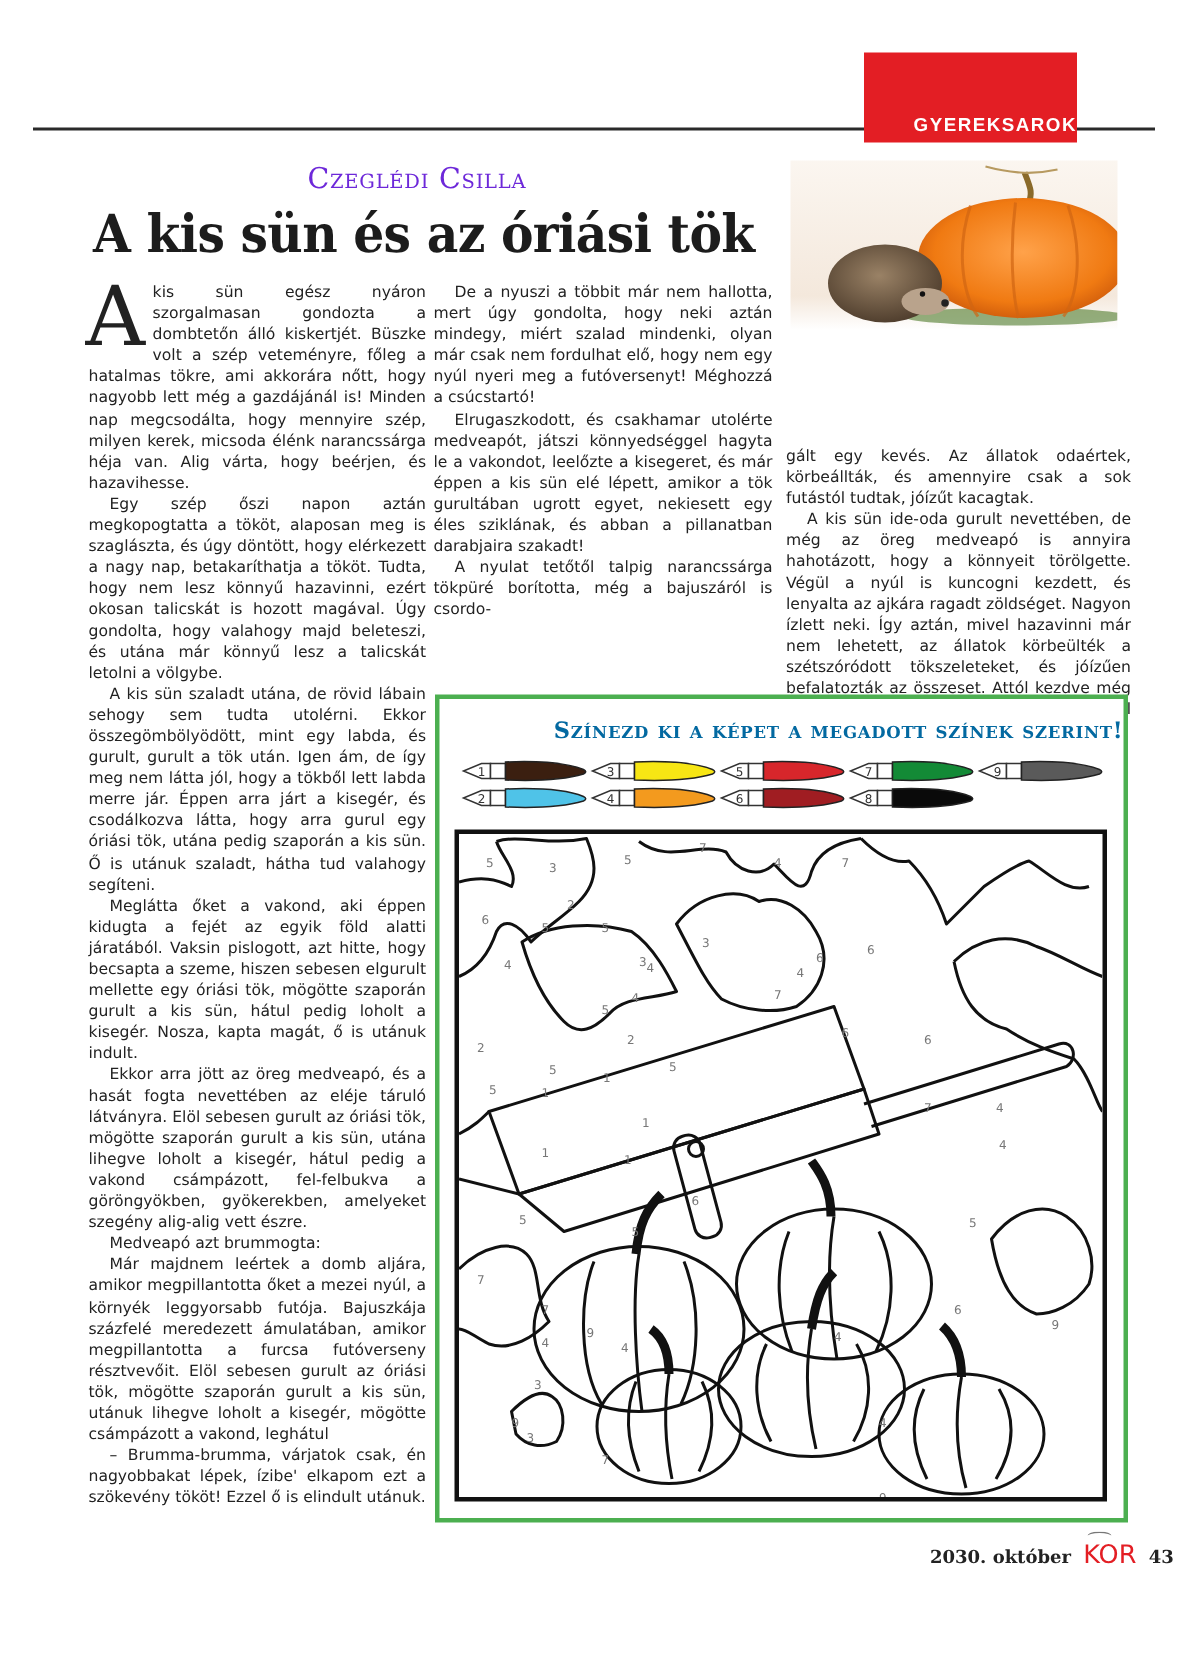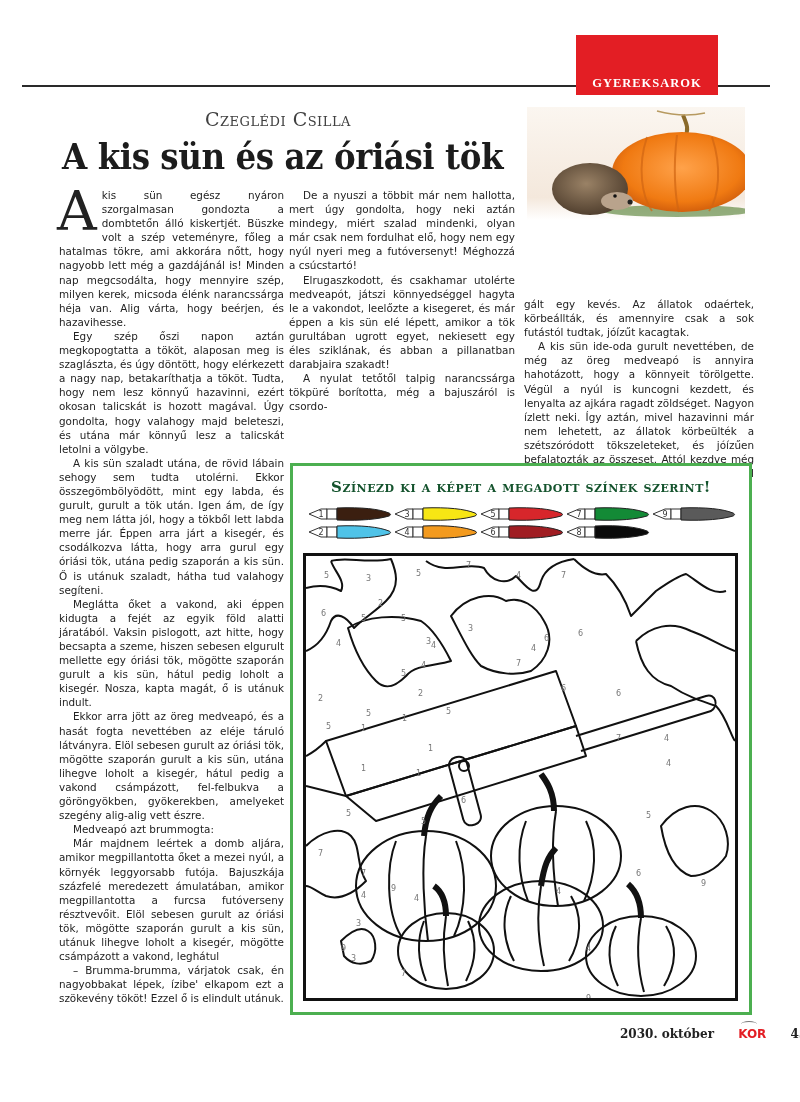--- a/index.html
+++ b/index.html
@@ -1,35 +1,35 @@
 <!DOCTYPE html>
 <html><head>
 <meta charset="utf-8">
 <style>
   html,body{margin:0;padding:0;background:#fff;}
   body{width:800px;height:1102px;position:relative;overflow:hidden;font-family:"DejaVu Sans",sans-serif;color:#1a1a1a;}
   .rule{position:absolute;left:22px;top:85px;width:748px;height:2px;background:#2a2a2a;}
   .section-tab{position:absolute;left:576px;top:35px;width:142px;height:60px;background:#e31e24;}
-  .section-label{position:absolute;left:576px;top:76px;width:142px;text-align:center;color:#fff;font-family:Liberation Serif, serif;font-weight:bold;font-size:12.5px;letter-spacing:1px;}
-  .author{position:absolute;left:205px;top:108px;font-family:"DejaVu Serif",serif;font-variant:small-caps;font-size:19px;color:#404040;letter-spacing:0.5px;}
+  .section-label{position:absolute;left:576px;top:76px;width:142px;text-align:right;color:#fff;font-family:Liberation Sans, sans-serif;font-weight:bold;font-size:12.5px;letter-spacing:1px;}
+  .author{position:absolute;left:205px;top:108px;font-family:"DejaVu Serif",serif;font-variant:small-caps;font-size:19px;color:#6d28d9;letter-spacing:0.5px;}
   .title{position:absolute;left:62px;top:136px;font-family:"DejaVu Serif",serif;font-weight:bold;font-size:35px;color:#1c1c1c;letter-spacing:-0.5px;white-space:nowrap;transform:scaleX(0.93);transform-origin:left;}
   .photo{position:absolute;left:527px;top:107px;width:218px;height:113px;background:linear-gradient(180deg,#fbf6f0 0%,#f4e8dc 80%,#fff 100%);overflow:hidden;}
   .col{position:absolute;font-family:"DejaVu Sans",sans-serif;font-size:10.4px;line-height:14.1px;text-align:justify;hyphens:auto;color:#222;}
   .col p{margin:0;text-indent:14px;}
   .col p.first{text-indent:0;}
   .col1{left:59px;top:188px;width:225px;}
   .col2{left:289px;top:188px;width:226px;}
   .col3{left:524px;top:257px;width:230px;margin-top:40px;}
   .dropcap{float:left;font-family:"DejaVu Serif",serif;font-size:55px;line-height:44px;margin:1px 5px 0 -2px;color:#222;}
   .activity{position:absolute;left:290px;top:463px;width:462px;height:552px;border:3px solid #4caf50;box-sizing:border-box;background:#fff;}
-  .act-title{position:absolute;left:0;right:0;top:12px;text-align:center;font-family:"DejaVu Serif",serif;font-weight:bold;font-variant:small-caps;font-size:15px;color:#14532d;letter-spacing:0.5px;}
+  .act-title{position:absolute;left:0;right:0;top:12px;text-align:right;font-family:"DejaVu Serif",serif;font-weight:bold;font-variant:small-caps;font-size:15px;color:#0369a1;letter-spacing:0.5px;}
   .brushes{position:absolute;left:14px;top:40px;width:430px;height:40px;}
   .picture{position:absolute;left:10px;top:87px;width:435px;height:448px;border:3px solid #111;box-sizing:border-box;background:#fff;overflow:hidden;}
   .footer{position:absolute;left:620px;top:1027px;font-family:"DejaVu Serif",serif;font-weight:bold;font-size:12px;color:#222;white-space:nowrap;}
-  .logo{display:inline-block;color:#e31e24;font-family:"DejaVu Sans",sans-serif;font-weight:bold;font-size:12px;margin:0 20px;position:relative;}
+  .logo{display:inline-block;color:#e31e24;font-family:"DejaVu Sans",sans-serif;font-weight:normal;font-size:17px;margin:0 4px;position:relative;}
   .logo-deco{position:absolute;left:3px;top:-6px;width:16px;height:5px;border-top:1px solid #777;border-radius:50% 50% 0 0;}
 </style>
 </head>
 <body>
 
 <div class="rule"></div>
 <div class="section-tab"></div>
 <div class="section-label">GYEREKSAROK</div>
 
 <div class="author">Czeglédi Csilla</div>

